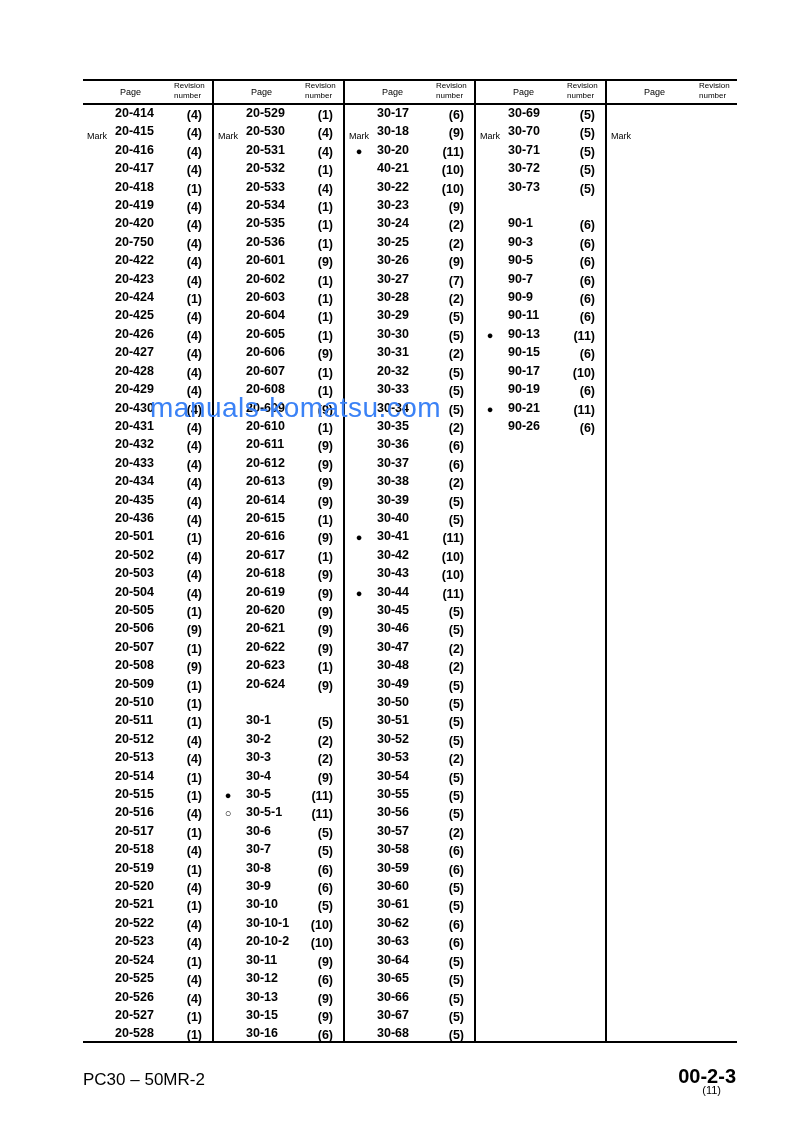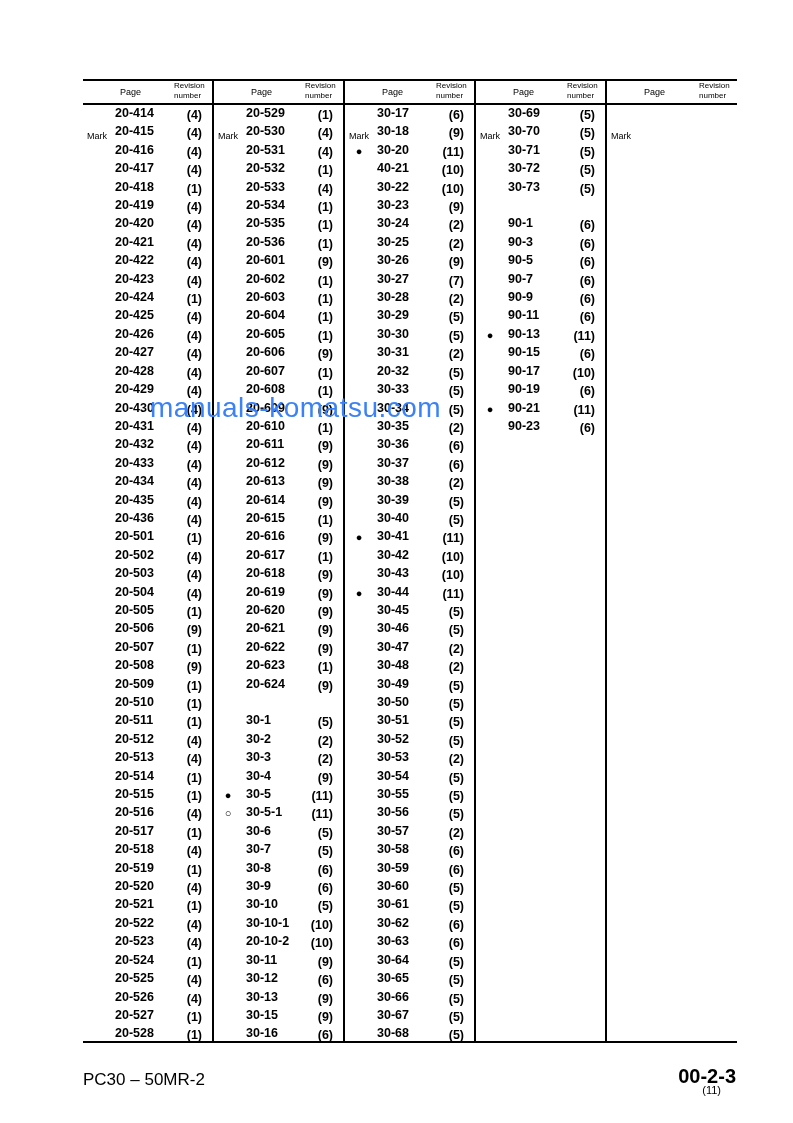--- a/index.html
+++ b/index.html
@@ -68,21 +68,21 @@
         <span class="page">20-419</span>
         <span class="rev">(4)</span>
       </div>
       <div class="row">
         <span class="mark"></span>
         <span class="page">20-420</span>
         <span class="rev">(4)</span>
       </div>
       <div class="row">
         <span class="mark"></span>
-        <span class="page">20-421</span>
+        <span class="page">20-750</span>
         <span class="rev">(4)</span>
       </div>
       <div class="row">
         <span class="mark"></span>
         <span class="page">20-422</span>
         <span class="rev">(4)</span>
       </div>
       <div class="row">
         <span class="mark"></span>
         <span class="page">20-423</span>
@@ -910,21 +910,21 @@
         <span class="page">90-19</span>
         <span class="rev">(6)</span>
       </div>
       <div class="row">
         <span class="mark">●</span>
         <span class="page">90-21</span>
         <span class="rev">(11)</span>
       </div>
       <div class="row">
         <span class="mark"></span>
-        <span class="page">90-23</span>
+        <span class="page">90-26</span>
         <span class="rev">(6)</span>
       </div>
     </div>
   </div>
 <div class="col" style="left:607px;width:130px;">
     <div class="hdr">
       <span class="h-mark">Mark</span>
       <span class="h-page">Page</span>
       <span class="h-rev">Revision number</span>
     </div>

